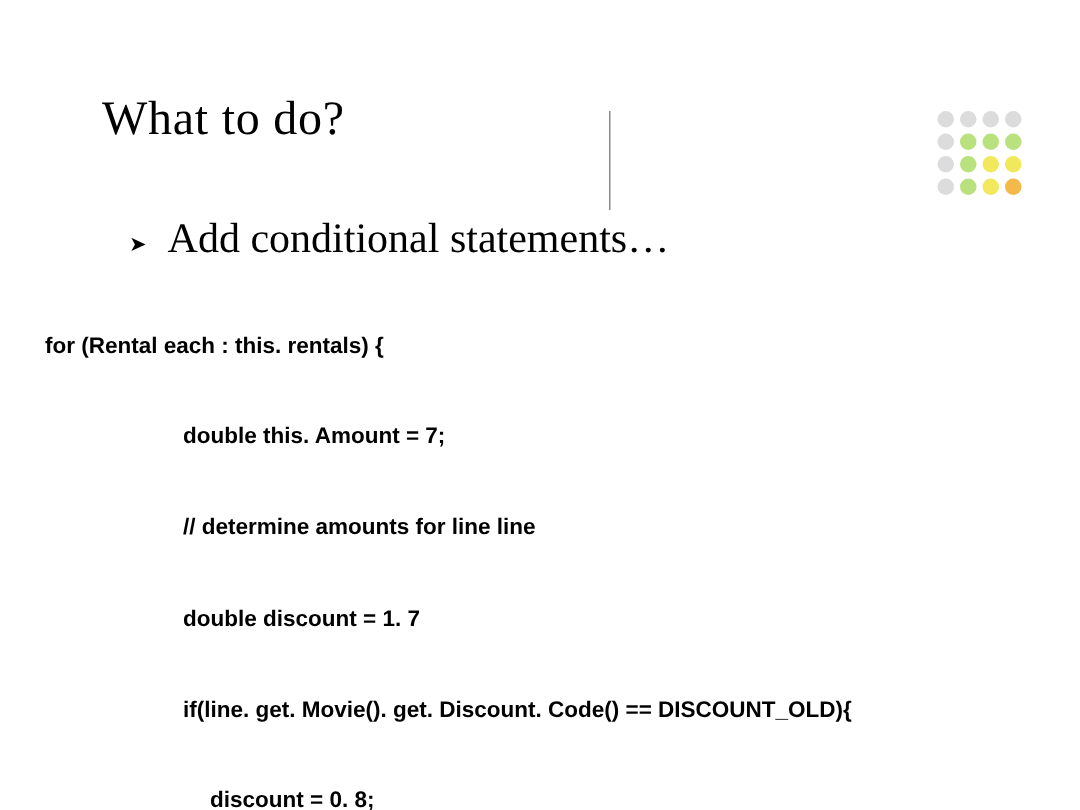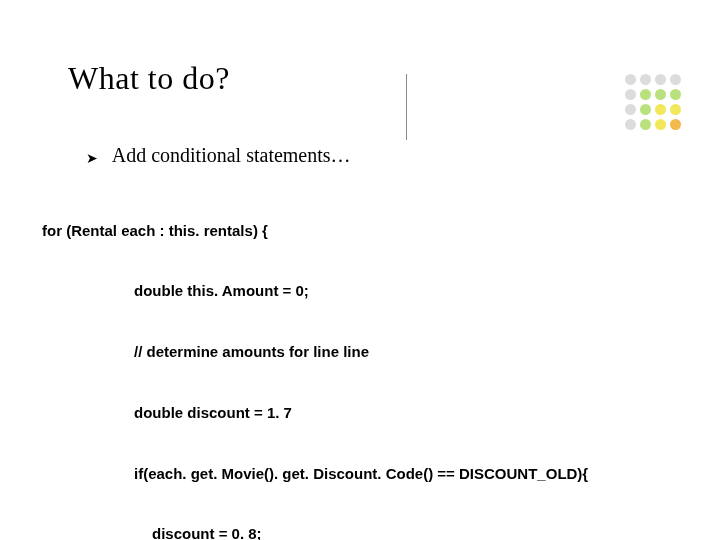--- a/index.html
+++ b/index.html
@@ -62,35 +62,35 @@
     align-items: center;
     gap: 14px;
   }
   .bullet-glyph {
     font-family: Arial, sans-serif;
     font-size: 14px;
     line-height: 1;
     transform: translateY(2px);
   }
   .bullet-text {
-    font-size: 20px;
+    font-size: 28px;
   }
   .code-block {
     position: absolute;
     top: 180px;
     left: 30px;
     right: 30px;
     font-family: Arial, Helvetica, sans-serif;
     font-size: 15px;
     font-weight: 700;
     line-height: 1.35;
     white-space: pre;
     color: #000;
   }
-  .code-line { white-space: pre-wrap; word-wrap: break-word; margin-left: 12px; }
+  .code-line { white-space: pre-wrap; word-wrap: break-word; }
   .ind1 { padding-left: 92px; }
   .ind2 { padding-left: 110px; }
   .ind0 { padding-left: 0; }
 </style>
 </head>
 <body>
 
 <div class="slide">
 
   <div class="title">What to do?</div>
@@ -116,24 +116,24 @@
       <span class="c4"></span>
   </div>
 
   <div class="bullet-row">
     <span class="bullet-glyph">➤</span>
     <span class="bullet-text">Add conditional statements…</span>
   </div>
 
   <div class="code-block">
     <div class="code-line ind0">for (Rental each : this. rentals) {</div>
-    <div class="code-line ind1">double this. Amount = 0;</div>
+    <div class="code-line ind1">double this. Amount = 7;</div>
     <div class="code-line ind1">// determine amounts for line line</div>
     <div class="code-line ind1">double discount = 1. 7</div>
-    <div class="code-line ind1">if(each. get. Movie(). get. Discount. Code() == DISCOUNT_OLD){</div>
+    <div class="code-line ind1">if(line. get. Movie(). get. Discount. Code() == DISCOUNT_OLD){</div>
     <div class="code-line ind2">discount = 0. 8;</div>
     
     
     
     
     
     
     
     
     

